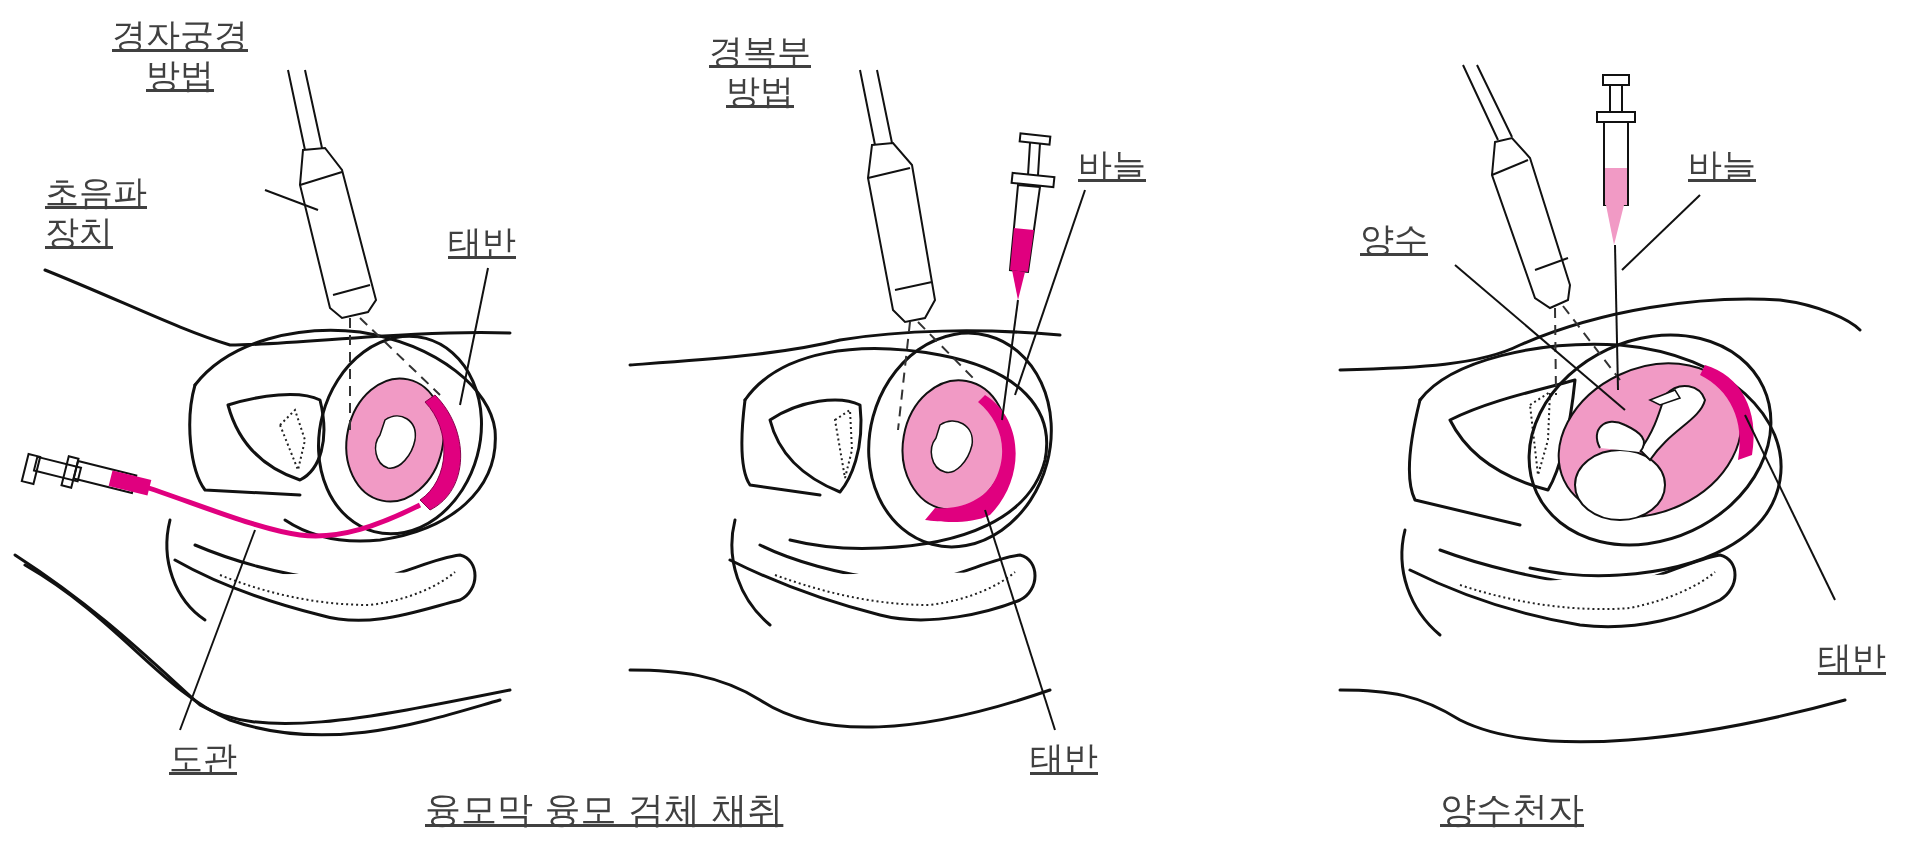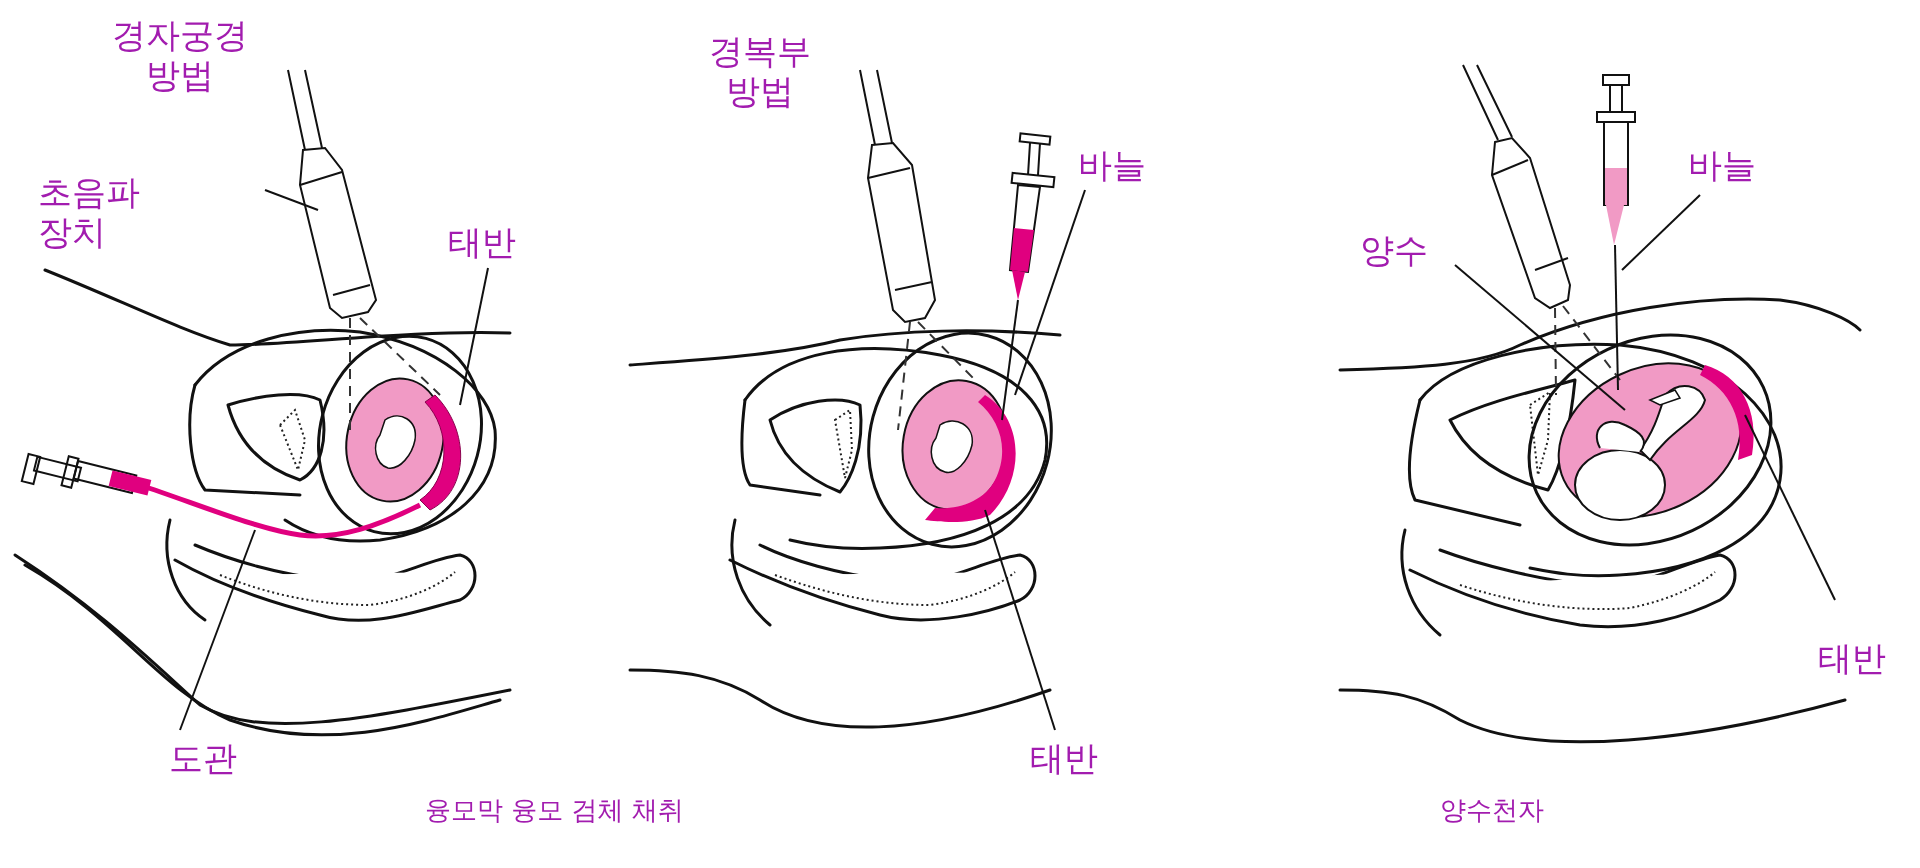--- a/index.html
+++ b/index.html
@@ -1,21 +1,21 @@
 <!DOCTYPE html>
 <html><head>
   <meta charset="utf-8">
   <style>
     html, body { margin: 0; padding: 0; background: #ffffff; }
     body { width: 1920px; height: 868px; position: relative; overflow: hidden;
            font-family: "DejaVu Sans", "Liberation Sans", sans-serif; color: #111; }
     svg.stage { position: absolute; left: 0; top: 0; width: 1920px; height: 868px; }
-    .lbl { position: absolute; font-size: 34px; line-height: 40px; color: #a21caf; white-space: nowrap; }
+    .lbl { position: absolute; font-size: 34px; line-height: 40px; color: #404040; white-space: nowrap; text-decoration: underline; }
     .center { text-align: center; }
-    .caption { font-size: 26px; }
+    .caption { font-size: 36px; }
     .ln { fill: none; stroke: #111; stroke-width: 3; stroke-linecap: round; stroke-linejoin: round; }
     .thin { fill: none; stroke: #111; stroke-width: 2; }
     .dash { fill: none; stroke: #333; stroke-width: 2; stroke-dasharray: 10 7; }
     .leader { fill: none; stroke: #111; stroke-width: 2; }
     .dots { fill: #fff; stroke: #222; stroke-width: 2; stroke-dasharray: 2 3; }
   </style>
 </head>
 <body>
 
 <svg class="stage" viewBox="0 0 1920 868" xmlns="http://www.w3.org/2000/svg">
@@ -162,32 +162,32 @@
     <path class="leader" d="M1700,195 L1622,270"></path>
     <path class="leader" d="M1455,265 L1625,410"></path>
     <path class="leader" d="M1745,415 L1835,600"></path>
   </g>
 </svg>
 
 <div class="lbl center" style="left:95px; top:15px; width:170px;">
   <div>경자궁경</div>
   <div>방법</div>
 </div>
-<div class="lbl" style="left:38px; top:172px;">
+<div class="lbl" style="left:45px; top:172px;">
   <div>초음파</div>
   <div>장치</div>
 </div>
 <div class="lbl" style="left:448px; top:222px;">태반</div>
 <div class="lbl" style="left:169px; top:738px;">도관</div>
 
 <div class="lbl center" style="left:695px; top:31px; width:130px;">
   <div>경복부</div>
   <div>방법</div>
 </div>
 <div class="lbl" style="left:1078px; top:145px;">바늘</div>
 <div class="lbl" style="left:1030px; top:738px;">태반</div>
 
-<div class="lbl" style="left:1360px; top:230px;">양수</div>
+<div class="lbl" style="left:1360px; top:219px;">양수</div>
 <div class="lbl" style="left:1688px; top:145px;">바늘</div>
 <div class="lbl" style="left:1818px; top:638px;">태반</div>
 
 <div class="lbl caption" style="left:425px; top:790px;">융모막 융모 검체 채취</div>
 <div class="lbl caption" style="left:1440px; top:790px;">양수천자</div>
 
 </body></html>

